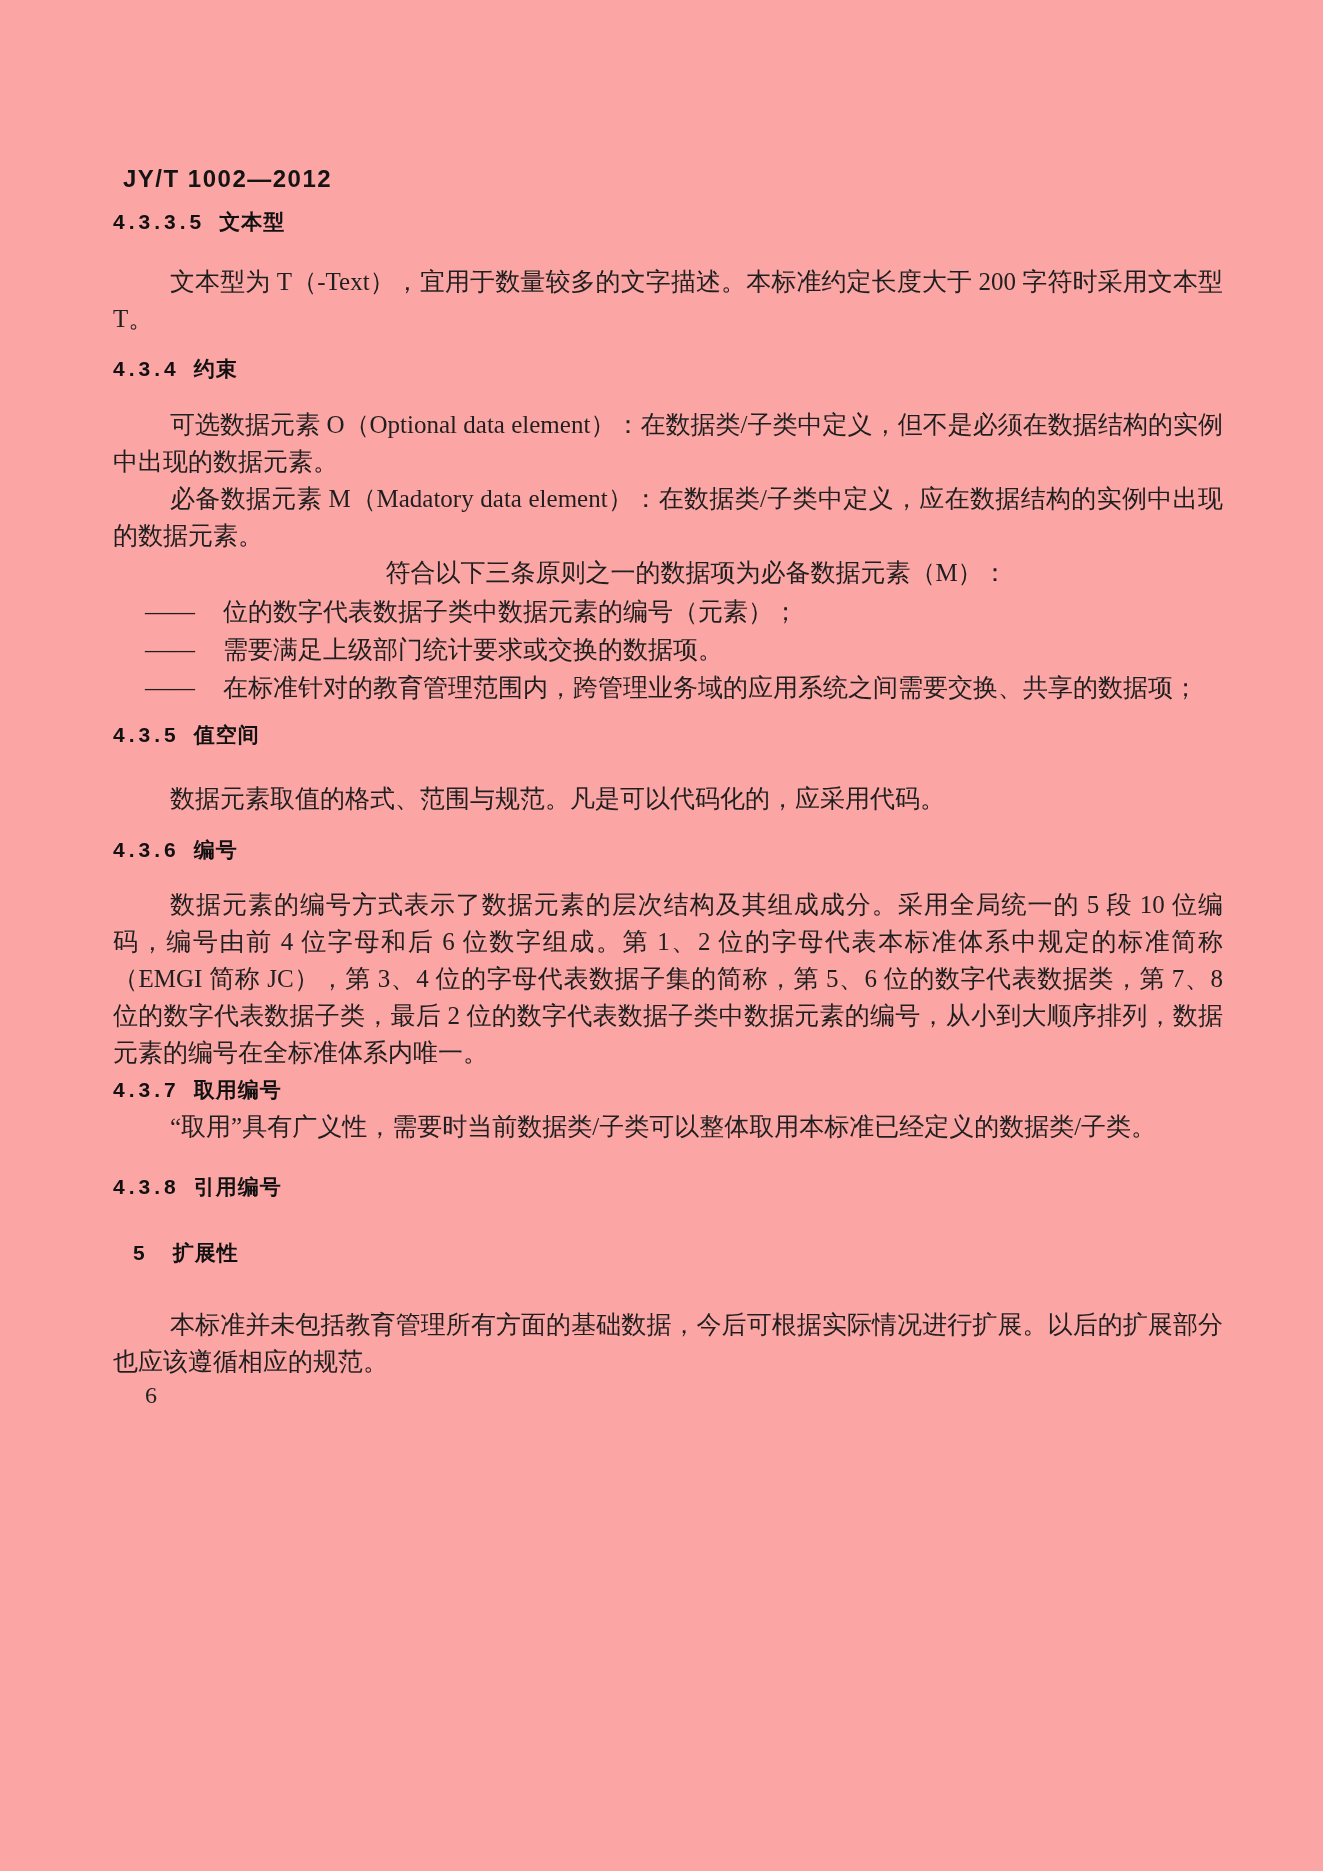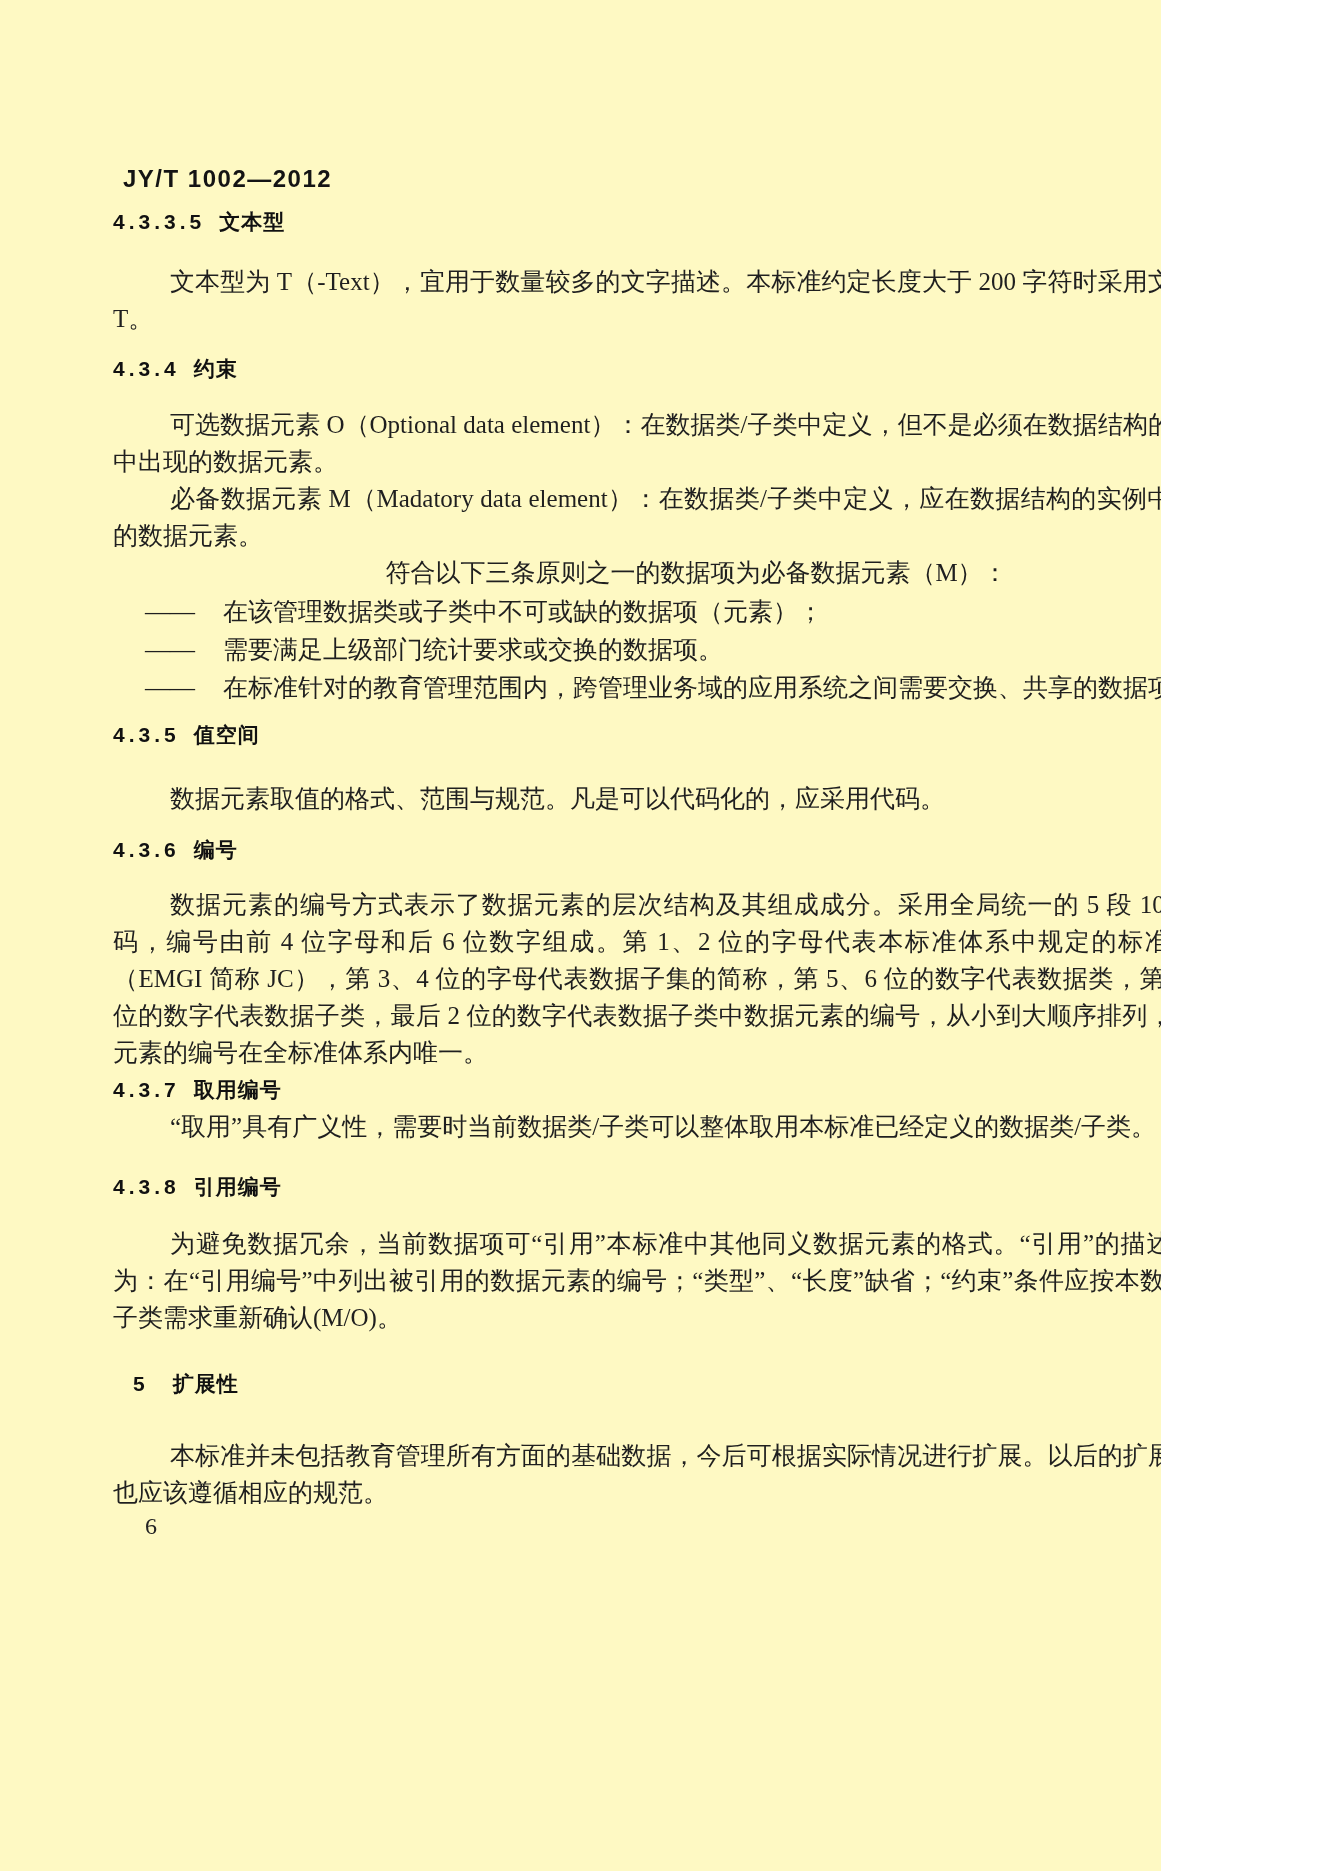--- a/index.html
+++ b/index.html
@@ -2,23 +2,23 @@
 <html lang="zh"><head>
 <meta charset="utf-8">
 <style>
   html, body {
     margin: 0;
     padding: 0;
     background: #ffffff;
   }
   .page {
     position: relative;
-    width: 1161px;
+    width: 1323px;
     height: 1871px;
-    background: #fef9c3;
+    background: #fca5a5;
     color: #1f1f1f;
     font-family: "Liberation Serif", "DejaVu Serif", serif;
     font-size: 25px;
     line-height: 37px;
     overflow: hidden;
     box-sizing: border-box;
   }
   .content {
     position: absolute;
     left: 113px;
@@ -103,21 +103,21 @@
 
     <div class="heading m-h434">
       <span class="heading-num">4.3.4</span><span class="heading-title">约束</span>
     </div>
 
     <p class="para m-p-optional">可选数据元素 O（Optional data element）：在数据类/子类中定义，但不是必须在数据结构的实例中出现的数据元素。</p>
     <p class="para m-p-mandatory">必备数据元素 M（Madatory data element）：在数据类/子类中定义，应在数据结构的实例中出现的数据元素。</p>
     <p class="para no-justify m-p-rules">符合以下三条原则之一的数据项为必备数据元素（M）：</p>
 
     <div class="dash-item m-dash-first">
-      <span class="dash-glyph">——</span><span class="dash-item-text">在该管理数据类或子类中不可或缺的数据项（元素）；</span>
+      <span class="dash-glyph">——</span><span class="dash-item-text">位的数字代表数据子类中数据元素的编号（元素）；</span>
     </div>
     <div class="dash-item">
       <span class="dash-glyph">——</span><span class="dash-item-text">需要满足上级部门统计要求或交换的数据项。</span>
     </div>
     <div class="dash-item">
       <span class="dash-glyph">——</span><span class="dash-item-text">在标准针对的教育管理范围内，跨管理业务域的应用系统之间需要交换、共享的数据项；</span>
     </div>
 
     <div class="heading m-h435">
       <span class="heading-num">4.3.5</span><span class="heading-title">值空间</span>
@@ -134,21 +134,20 @@
     <div class="heading m-h437">
       <span class="heading-num">4.3.7</span><span class="heading-title">取用编号</span>
     </div>
 
     <p class="para m-p-reuse2">“取用”具有广义性，需要时当前数据类/子类可以整体取用本标准已经定义的数据类/子类。</p>
 
     <div class="heading m-h438">
       <span class="heading-num">4.3.8</span><span class="heading-title">引用编号</span>
     </div>
 
-    <p class="para m-p-reference">为避免数据冗余，当前数据项可“引用”本标准中其他同义数据元素的格式。“引用”的描述规则为：在“引用编号”中列出被引用的数据元素的编号；“类型”、“长度”缺省；“约束”条件应按本数据类/子类需求重新确认(M/O)。</p>
 
     <div class="heading chapter m-h5">
       <span class="heading-num">5</span><span class="heading-title">扩展性</span>
     </div>
 
     <p class="para m-p-extension">本标准并未包括教育管理所有方面的基础数据，今后可根据实际情况进行扩展。以后的扩展部分也应该遵循相应的规范。</p>
 
     <div class="page-number m-page-number">6</div>
 
   </div>

